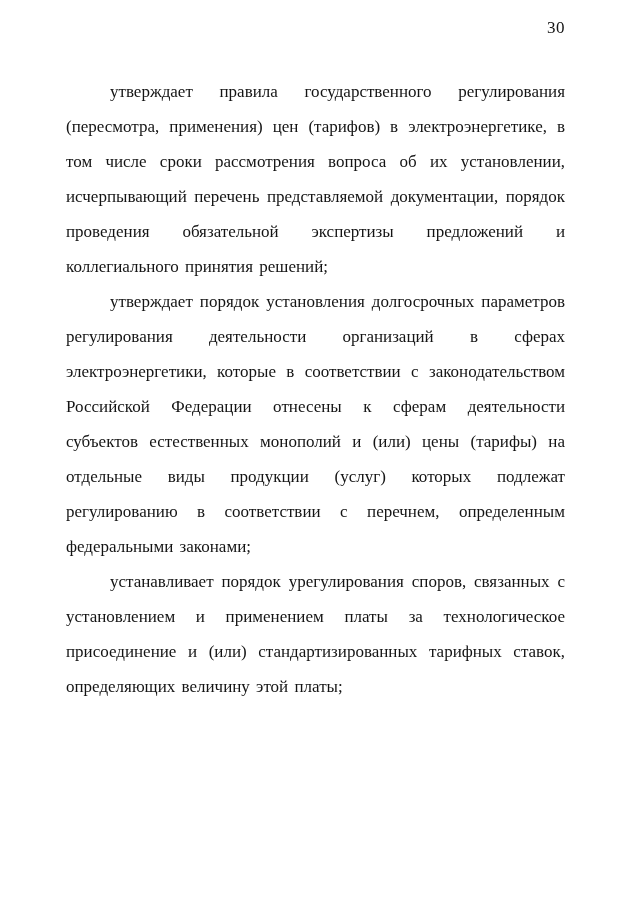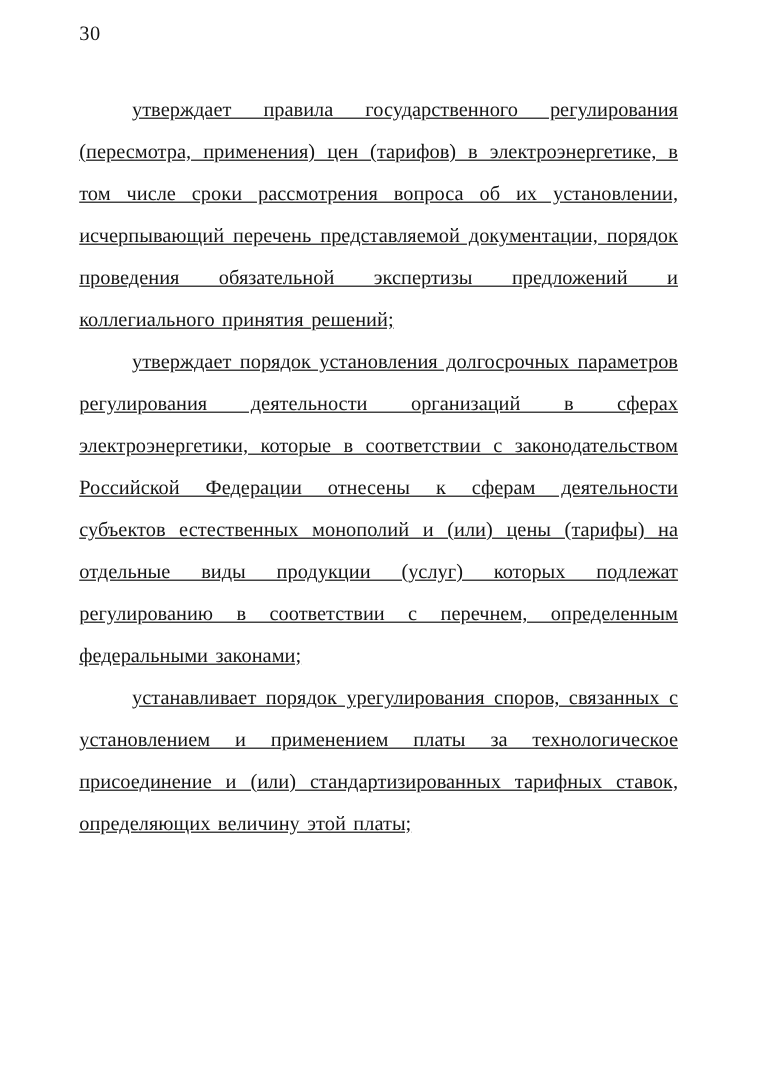--- a/index.html
+++ b/index.html
@@ -13,36 +13,35 @@
     height: 905px;
     box-sizing: border-box;
     background: #ffffff;
     color: #141414;
     font-family: "Liberation Serif", "DejaVu Serif", serif;
     font-size: 17px;
     padding: 16px 75px 0 66px;
     overflow: hidden;
   }
   .page-number {
-    text-align: left;
+    text-align: right;
     line-height: 24px;
     margin-bottom: 34px;
     letter-spacing: 0.5px;
   }
   .content {
     margin-top: 18px;
   }
   p.para {
     margin: 0;
     line-height: 35px;
     text-align: justify;
     text-align-last: left;
     text-indent: 44px;
     word-spacing: 2px;
-    text-decoration: underline;
   }
   p.para.continues {
     
     text-align-last: justify;
   }
 </style>
 </head>
 <body>
 
 <div class="page">

